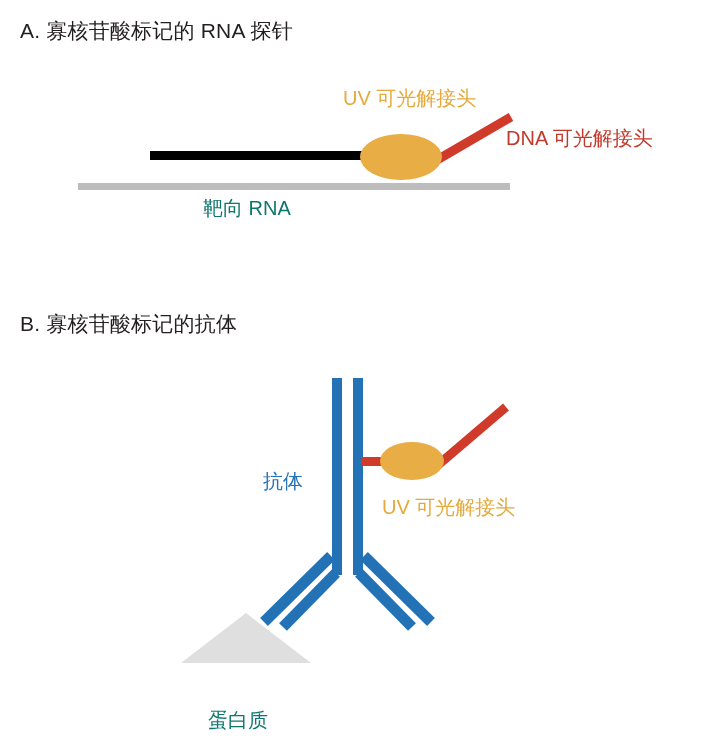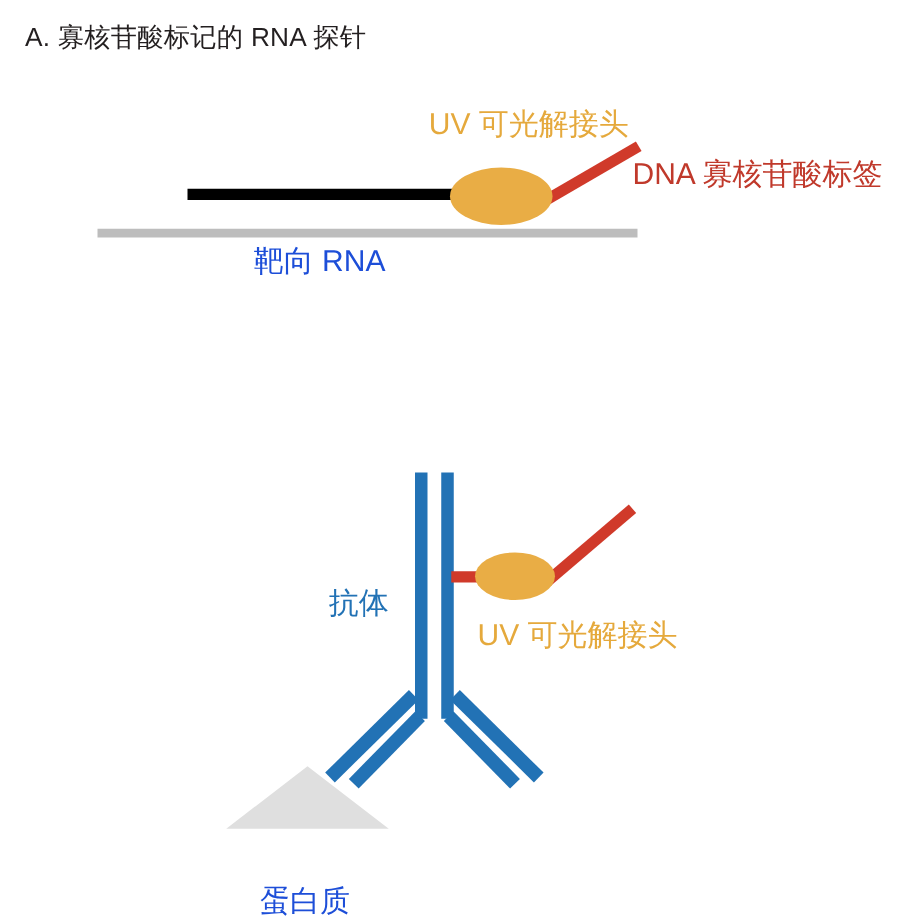--- a/index.html
+++ b/index.html
@@ -27,28 +27,28 @@
     color: #231f20;
     letter-spacing: 0.2px;
     white-space: nowrap;
     line-height: 1;
   }
   #title-a { left: 20px; top: 20px; }
   #title-b { left: 20px; top: 313px; }
 
   .lbl {
     position: absolute;
-    font-size: 24px;
+    font-size: 20px;
     white-space: nowrap;
     line-height: 1;
   }
   .lbl-dark   { color: #231f20; }
   .lbl-gold   { color: #e5a93c; }
   .lbl-red    { color: #c0392b; }
-  .lbl-gray   { color: #1d4ed8; }
+  .lbl-gray   { color: #0f766e; }
   .lbl-blue   { color: #2272b5; }
 
   #lbl-complementary-dna { left: 76px;  top: 118px; }
   #lbl-uv-linker-a       { left: 343px; top: 88px; }
   #lbl-dna-oligo-tag     { left: 506px; top: 128px; }
   #lbl-target-rna        { left: 203px; top: 198px; }
 
   #lbl-antibody          { left: 263px; top: 471px; }
   #lbl-uv-linker-b       { left: 382px; top: 497px; }
   #lbl-protein           { left: 208px; top: 710px; }
@@ -101,24 +101,25 @@
 
       <ellipse cx="412" cy="461" rx="32" ry="19" fill="#e9ad45"></ellipse>
     </g>
   </svg>
 
   <div class="panel-title" id="title-a">A. 寡核苷酸标记的 RNA 探针</div>
 
 
   <div class="lbl lbl-gold" id="lbl-uv-linker-a">UV 可光解接头</div>
 
-  <div class="lbl lbl-red" id="lbl-dna-oligo-tag">DNA 寡核苷酸标签</div>
+  <div class="lbl lbl-red" id="lbl-dna-oligo-tag">DNA 可光解接头</div>
 
   <div class="lbl lbl-gray" id="lbl-target-rna">靶向 RNA</div>
 
+  <div class="panel-title" id="title-b">B. 寡核苷酸标记的抗体</div>
 
   <div class="lbl lbl-blue" id="lbl-antibody">抗体</div>
 
   <div class="lbl lbl-gold" id="lbl-uv-linker-b">UV 可光解接头</div>
 
   <div class="lbl lbl-gray" id="lbl-protein">蛋白质</div>
 
 </div>
 
 </body></html>

